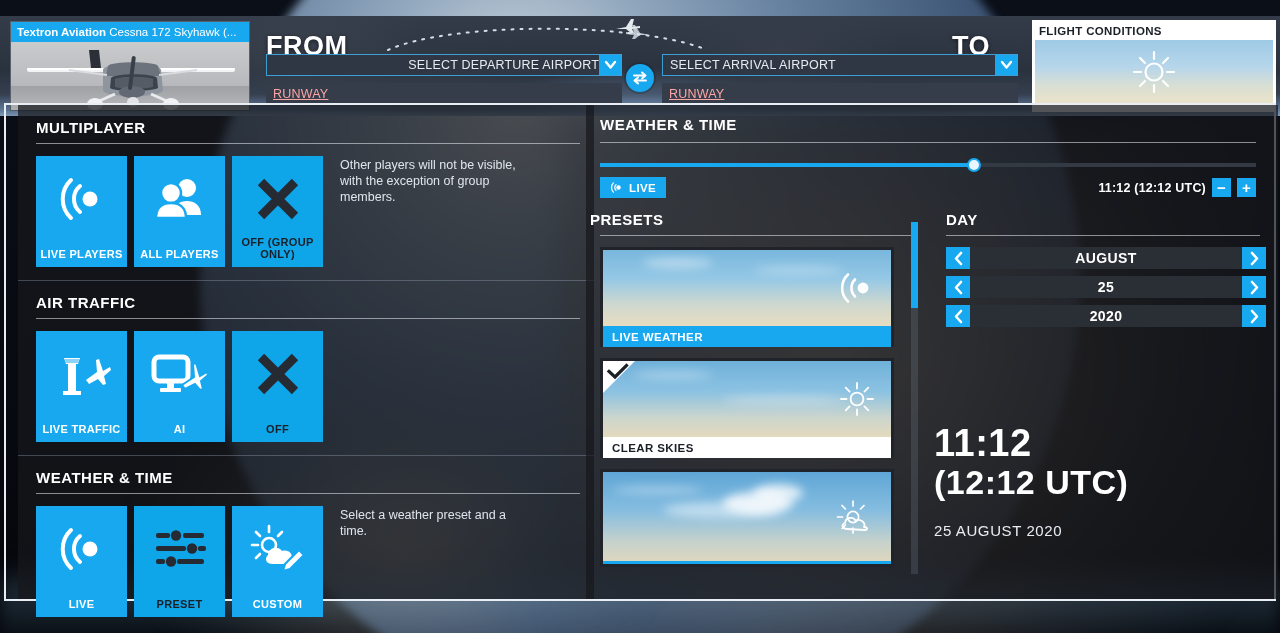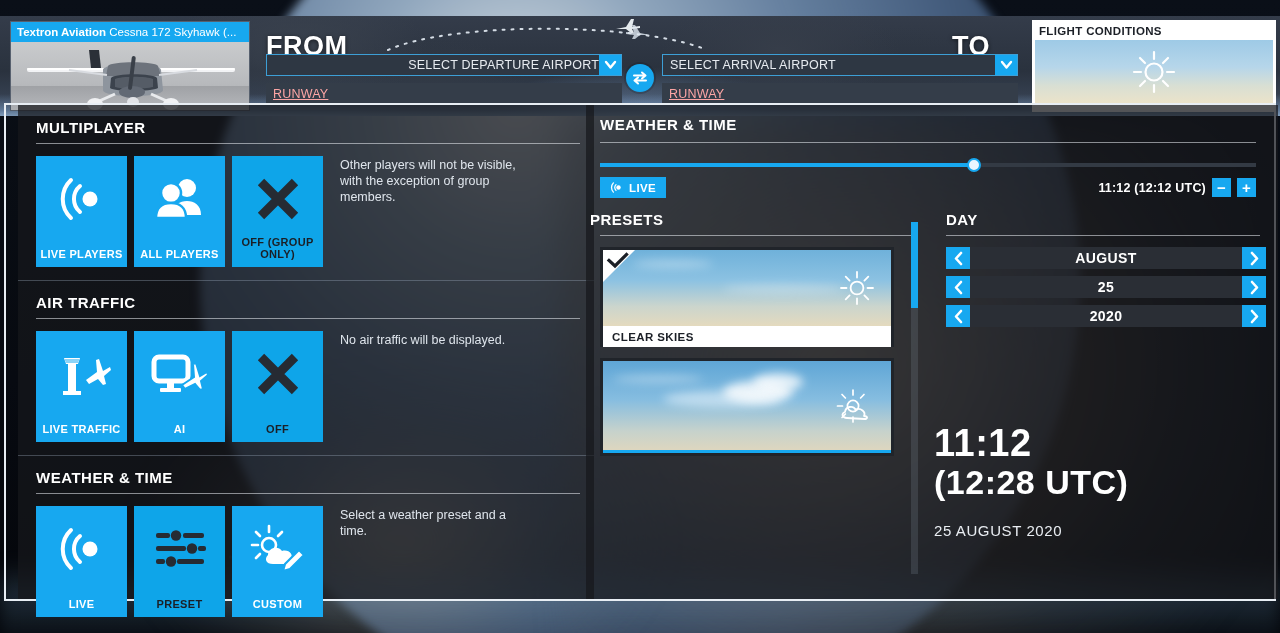--- a/index.html
+++ b/index.html
@@ -610,21 +610,20 @@
 
           <div class="tile off">
             <div class="tile-ico">
               <svg width="48" height="48" viewBox="0 0 48 48">
                 <path d="M7 7 L41 41 M41 7 L7 41" stroke="#262b33" stroke-width="9"></path>
               </svg>
             </div>
             <div class="tile-lbl">OFF</div>
           </div>
 
-          <div class="opt-desc">No air traffic will be displayed.</div>
         </div>
         <div class="sec-divider"></div>
       </div>
 
       <div class="section" style="padding-top:13px">
         <div class="sec-head">WEATHER &amp; TIME</div>
         <div class="sec-rule"></div>
         <div class="opt-row">
 
           <div class="tile">
@@ -709,20 +708,32 @@
         </div>
 
         <div class="two-col">
 
           <div class="col-presets">
             <div class="col-head">PRESETS</div>
             <div class="col-rule"></div>
 
             <div class="preset-list">
 
+              <div class="preset-card">
+                <div class="preset-thumb sky-clear">
+                  <div class="cloud-puff" style="left:40px;top:8px;width:70px;height:10px;opacity:.5"></div>
+                  <div class="cloud-puff" style="left:150px;top:16px;width:90px;height:8px;opacity:.35"></div>
+                  <svg class="wicon" width="38" height="34" viewBox="0 0 38 34">
+                    <circle cx="26" cy="17" r="5.4" fill="#fff"></circle>
+                    <path d="M18 8.5 A12 12 0 0 0 18 25.5" stroke="#fff" stroke-width="2.6" fill="none" stroke-linecap="round"></path>
+                    <path d="M11 3.5 A18.5 18.5 0 0 0 11 30.5" stroke="#fff" stroke-width="2.6" fill="none" stroke-linecap="round"></path>
+                  </svg>
+                </div>
+                <div class="preset-caption cap-live">LIVE WEATHER</div>
+              </div>
 
               <div class="preset-card">
                 <div class="preset-thumb sky-clear2">
                   <div class="cloud-puff" style="left:30px;top:10px;width:80px;height:8px;opacity:.4"></div>
                   <div class="cloud-puff" style="left:120px;top:34px;width:120px;height:10px;opacity:.3"></div>
                   <svg class="wicon" width="36" height="36" viewBox="0 0 36 36">
                     <circle cx="18" cy="18" r="6.4" stroke="#fff" stroke-width="1.8" fill="none"></circle>
                     <g stroke="#fff" stroke-width="1.8" stroke-linecap="round">
                       <path d="M18 2 V7.5"></path>
                         <path d="M18 28.5 V34"></path>
@@ -815,21 +826,21 @@
                 <div class="day-arrow">
                   <svg width="9" height="13" viewBox="0 0 9 13">
                       <path d="M2 1 L7 6.5 L2 12" stroke="#fff" stroke-width="2.6" fill="none" stroke-linecap="round" stroke-linejoin="round"></path>
                     </svg>
                 </div>
               </div>
             </div>
 
             <div class="clock-block">
               <div class="clock-h">11:12</div>
-              <div class="clock-utc">(12:28 UTC)</div>
+              <div class="clock-utc">(12:12 UTC)</div>
               <div class="clock-date">25 AUGUST 2020</div>
             </div>
           </div>
 
         </div>
       </div>
     </div>
   </div>
 </div>
 

